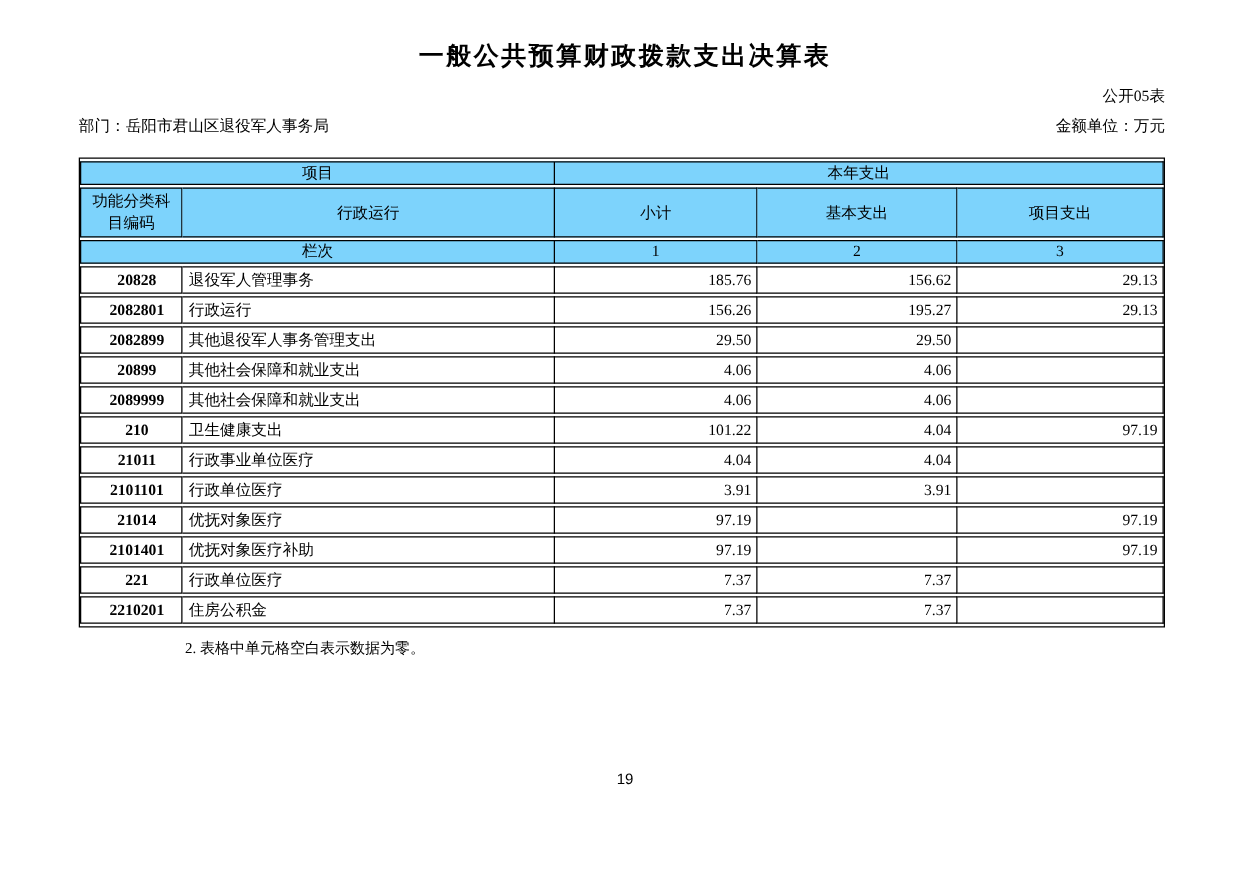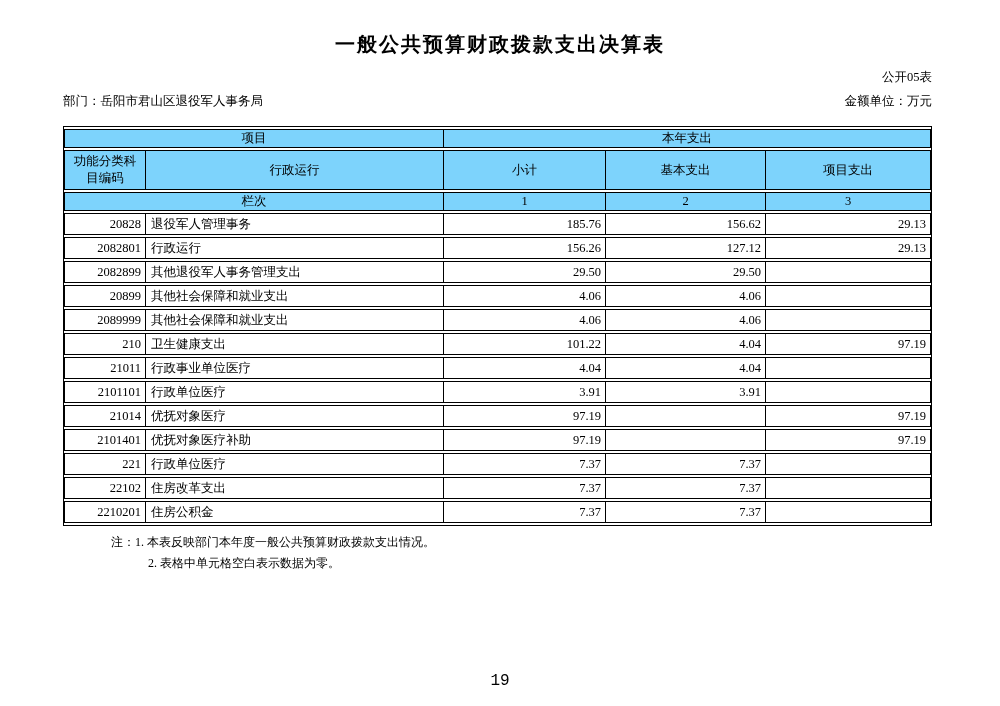--- a/index.html
+++ b/index.html
@@ -51,38 +51,38 @@
     white-space: nowrap;
     vertical-align: middle;
   }
   td:first-child { border-left: 1px solid #000; }
   .hdr { background: #7dd3fc; text-align: center; }
   .row-group td { height: 14px; }
   .row-cols td { height: 40px; line-height: 1.35; }
   .row-cols .wrap { white-space: normal; }
   .row-lanci td { height: 15px; }
   .data-row td { height: 22px; }
-  .code-cell { text-align: right; padding-left: 13px; }
+  .code-cell { text-align: center; padding-left: 13px; font-weight: bold; }
   .name-cell { text-align: left; padding-left: 5px; }
   .num-cell { text-align: right; padding-right: 4px; }
   .notes {
     margin-left: 48px;
     margin-top: 6px;
     font-size: 12px;
     line-height: 1.75;
   }
   .note-2 { padding-left: 37px; }
   .page-number {
     position: absolute;
-    top: 672px;
+    top: 616px;
     left: 0;
     right: 0;
     text-align: center;
-    font-size: 16px;
-    font-family: Liberation Mono, monospace;
+    font-size: 12px;
+    font-family: Liberation Sans, sans-serif;
   }
 </style>
 </head>
 <body>
 
 <div class="page">
 
   <div class="title">一般公共预算财政拨款支出决算表</div>
 
   <div class="content">
@@ -126,21 +126,21 @@
     <td class="code-cell">20828</td>
     <td class="name-cell">退役军人管理事务</td>
     <td class="num-cell">185.76</td>
     <td class="num-cell">156.62</td>
     <td class="num-cell">29.13</td>
   </tr>
             <tr class="data-row">
     <td class="code-cell">2082801</td>
     <td class="name-cell">行政运行</td>
     <td class="num-cell">156.26</td>
-    <td class="num-cell">127.12</td>
+    <td class="num-cell">195.27</td>
     <td class="num-cell">29.13</td>
   </tr>
             <tr class="data-row">
     <td class="code-cell">2082899</td>
     <td class="name-cell">其他退役军人事务管理支出</td>
     <td class="num-cell">29.50</td>
     <td class="num-cell">29.50</td>
     <td class="num-cell"></td>
   </tr>
             <tr class="data-row">
@@ -193,38 +193,30 @@
     <td class="num-cell">97.19</td>
   </tr>
             <tr class="data-row">
     <td class="code-cell">221</td>
     <td class="name-cell">行政单位医疗</td>
     <td class="num-cell">7.37</td>
     <td class="num-cell">7.37</td>
     <td class="num-cell"></td>
   </tr>
             <tr class="data-row">
-    <td class="code-cell">22102</td>
-    <td class="name-cell">住房改革支出</td>
-    <td class="num-cell">7.37</td>
-    <td class="num-cell">7.37</td>
-    <td class="num-cell"></td>
-  </tr>
-            <tr class="data-row">
     <td class="code-cell">2210201</td>
     <td class="name-cell">住房公积金</td>
     <td class="num-cell">7.37</td>
     <td class="num-cell">7.37</td>
     <td class="num-cell"></td>
   </tr>
           </tbody>
       </table>
     </div>
 
     <div class="notes">
-      <div class="note-1">注：1. 本表反映部门本年度一般公共预算财政拨款支出情况。</div>
       <div class="note-2">2. 表格中单元格空白表示数据为零。</div>
     </div>
   </div>
 
   <div class="page-number">19</div>
 
 </div>
 
 </body></html>

